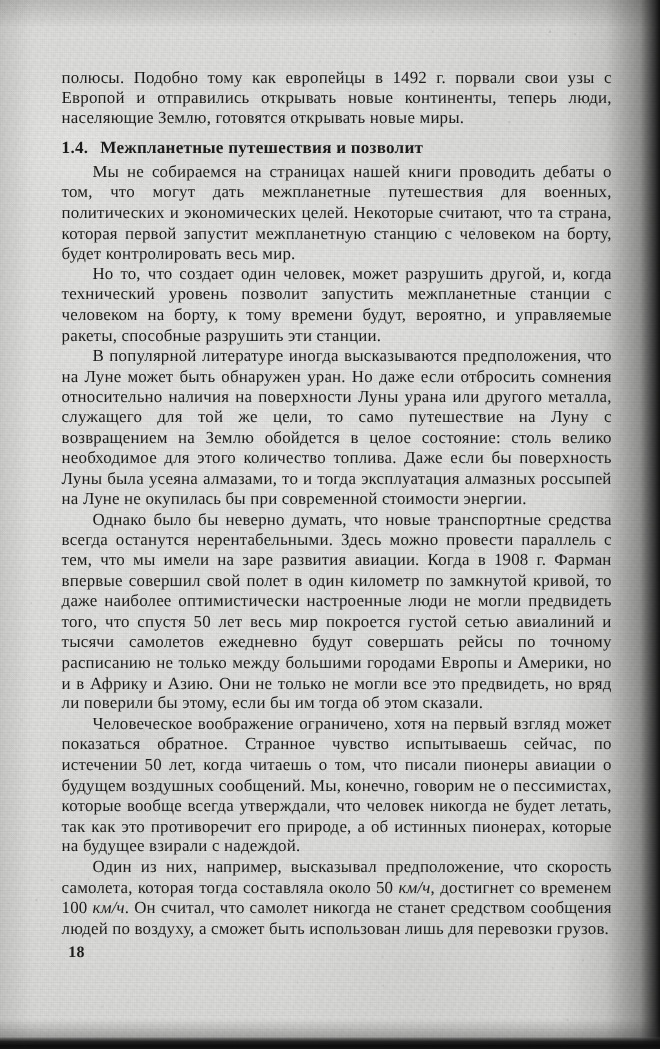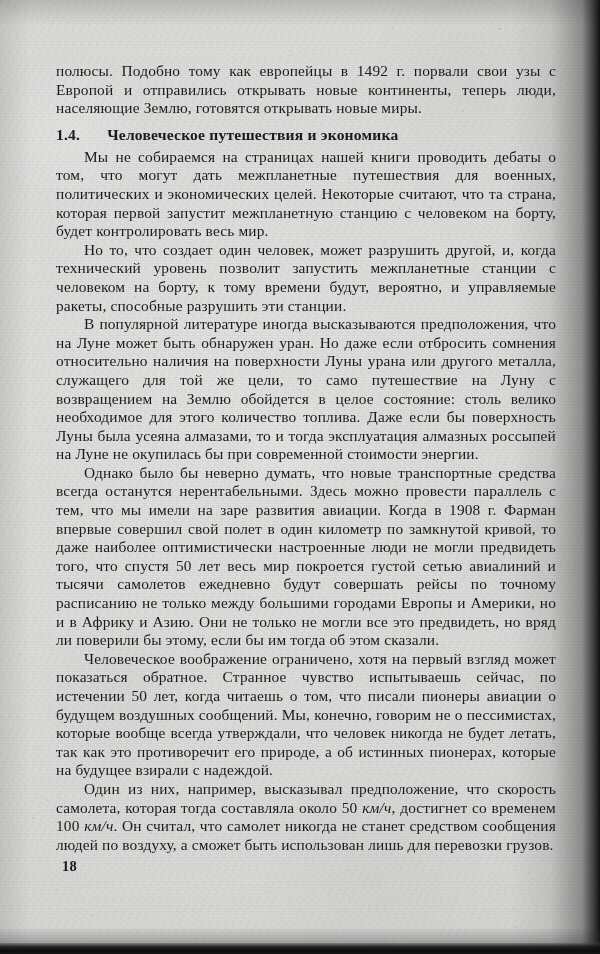--- a/index.html
+++ b/index.html
@@ -124,21 +124,21 @@
 
   .para.indent { text-indent: 28px; }
 
   .heading {
     margin: 7px 0 4px 0;
     font-size: 15.6px;
     line-height: 19px;
     font-weight: bold;
     letter-spacing: .012em;
   }
-  .heading .num { margin-right: 27px; }
+  .heading .num { margin-right: 11px; }
 
   .para + .para { margin-top: 0px; }
 
   .unit { font-style: italic; }
 
   .page-number {
     position: absolute;
     left: 62px;
     top: 858px;
     font-size: 14.5px;
@@ -178,21 +178,21 @@
 <div class="page">
 
   <div class="paper-base"></div>
   <div class="paper-blotch"></div>
 
   <div class="text-column">
 
     <p class="para">полюсы. Подобно тому как европейцы в 1492 г. порвали свои узы с Европой и отправились открывать новые континенты, теперь люди, населяющие Землю, готовятся открывать новые миры.</p>
 
     <p class="heading">
-      <span class="num">1.4.</span><span>Человеческое путешествия и экономика</span>
+      <span class="num">1.4.</span><span>Межпланетные путешествия и позволит</span>
     </p>
 
     <p class="para indent">Мы не собираемся на страницах нашей книги проводить дебаты о том, что могут дать межпланетные путешествия для военных, политических и экономических целей. Некоторые считают, что та страна, которая первой запустит межпланетную станцию с человеком на борту, будет контролировать весь мир.</p>
 
     <p class="para indent">Но то, что создает один человек, может разрушить другой, и, когда технический уровень позволит запустить межпланетные станции с человеком на борту, к тому времени будут, вероятно, и управляемые ракеты, способные разрушить эти станции.</p>
 
     <p class="para indent">В популярной литературе иногда высказываются предположения, что на Луне может быть обнаружен уран. Но даже если отбросить сомнения относительно наличия на поверхности Луны урана или другого металла, служащего для той же цели, то само путешествие на Луну с возвращением на Землю обойдется в целое состояние: столь велико необходимое для этого количество топлива. Даже если бы поверхность Луны была усеяна алмазами, то и тогда эксплуатация алмазных россыпей на Луне не окупилась бы при современной стоимости энергии.</p>
 
     <p class="para indent">Однако было бы неверно думать, что новые транспортные средства всегда останутся нерентабельными. Здесь можно провести параллель с тем, что мы имели на заре развития авиации. Когда в 1908 г. Фарман впервые совершил свой полет в один километр по замкнутой кривой, то даже наиболее оптимистически настроенные люди не могли предвидеть того, что спустя 50 лет весь мир покроется густой сетью авиалиний и тысячи самолетов ежедневно будут совершать рейсы по точному расписанию не только между большими городами Европы и Америки, но и в Африку и Азию. Они не только не могли все это предвидеть, но вряд ли поверили бы этому, если бы им тогда об этом сказали.</p>
 

